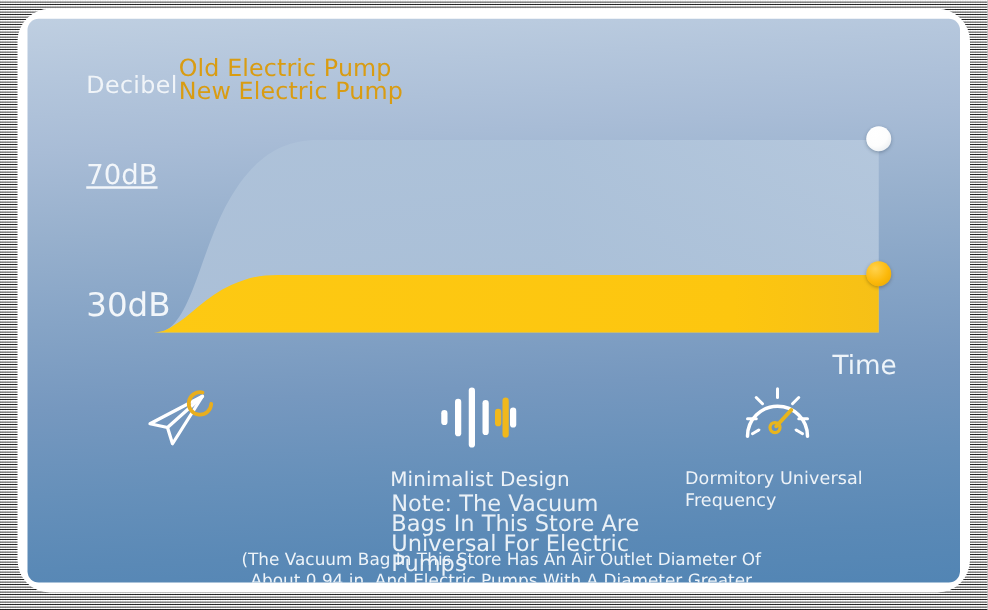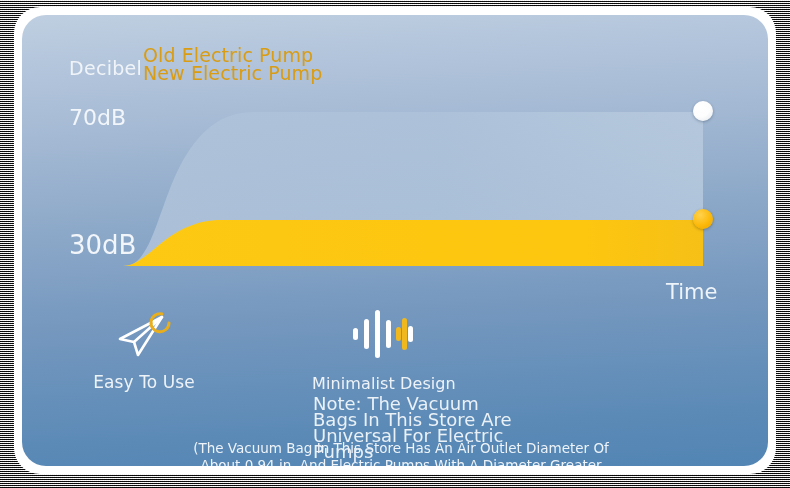--- a/index.html
+++ b/index.html
@@ -40,21 +40,21 @@
     background: #ffffff;
     padding: 8px;
     box-sizing: border-box;
   }
 
   
   .canvas {
     position: relative;
     width: 100%;
     height: 100%;
-    border-radius: 24px;
+    border-radius: 9px;
     overflow: hidden;
     background:
       linear-gradient(177deg,
         #bfcfe1 0%,
         #b4c6dc 10%,
         #a8bcd6 22%,
         #97b0cd 36%,
         #86a4c6 50%,
         #7698bf 64%,
         #6690ba 78%,
@@ -78,24 +78,25 @@
     top: 31px;
     width: 192px;
     font-size: 19px;
     line-height: 18px;
     color: #d99c12;
     letter-spacing: .1px;
   }
   .lbl-70 {
     position: absolute;
     left: 47px;
-    top: 90px;
+    top: 113px;
     font-size: 22px;
     color: #f2f6fa;
     white-space: nowrap;
+    text-decoration: underline;
   }
   .lbl-30 {
     position: absolute;
     left: 47px;
     top: 215px;
     font-size: 26px;
     color: #f2f6fa;
     white-space: nowrap;
   }
   .lbl-time {
@@ -251,21 +252,20 @@
       <div class="features">
 
         <div class="feature feature-1">
           <div class="feature-icon">
             <svg width="64" height="58" viewBox="0 0 64 58">
               <path d="M8 34 L50 12 L26 50 L22 37 Z" fill="none" stroke="#ffffff" stroke-width="2.6" stroke-linejoin="round" stroke-linecap="round"></path>
               <path d="M22 37 L50 12" fill="none" stroke="#ffffff" stroke-width="2.6" stroke-linecap="round"></path>
               <path d="M50 9 A9 9 0 1 0 57 18" fill="none" stroke="#e8ae1e" stroke-width="3" stroke-linecap="round"></path>
             </svg>
           </div>
-          <div class="feature-label">Easy To Use</div>
         </div>
 
         <div class="feature feature-2">
           <div class="feature-icon">
             <svg width="70" height="56" viewBox="0 0 70 56">
               <g fill="#ffffff">
                 <rect x="4" y="22" width="5" height="12" rx="2.5"></rect>
                 <rect x="15" y="13" width="5" height="30" rx="2.5"></rect>
                 <rect x="26" y="4" width="5" height="48" rx="2.5"></rect>
                 <rect x="37" y="14" width="5" height="28" rx="2.5"></rect>
@@ -273,20 +273,39 @@
               </g>
               <g fill="#f0b81c">
                 <rect x="47" y="21" width="5" height="14" rx="2.5"></rect>
                 <rect x="53" y="12" width="5" height="32" rx="2.5"></rect>
               </g>
             </svg>
           </div>
           <div class="feature-label">Minimalist Design</div>
         </div>
 
+        <div class="feature feature-3">
+          <div class="feature-icon">
+            <svg width="62" height="58" viewBox="0 0 62 58">
+              <path d="M7 44 A24 24 0 1 1 55 44" fill="none" stroke="#ffffff" stroke-width="2.8" stroke-linecap="round"></path>
+              <g stroke="#ffffff" stroke-width="2.4" stroke-linecap="round">
+                <line x1="31" y1="6" x2="31" y2="13"></line>
+                <line x1="14" y1="13" x2="19" y2="18"></line>
+                <line x1="48" y1="13" x2="43" y2="18"></line>
+                <line x1="7" y1="30" x2="14" y2="30"></line>
+                <line x1="55" y1="30" x2="48" y2="30"></line>
+                <line x1="11" y1="42" x2="16" y2="39"></line>
+                <line x1="51" y1="42" x2="46" y2="39"></line>
+              </g>
+              <path d="M30 36 L42 23" stroke="#e8b51d" stroke-width="3.2" stroke-linecap="round" fill="none"></path>
+              <circle cx="29" cy="37" r="4" fill="none" stroke="#e8b51d" stroke-width="2.6"></circle>
+            </svg>
+          </div>
+          <div class="feature-label">Dormitory Universal Frequency</div>
+        </div>
       </div>
 
       <div class="note-a">Note: The Vacuum Bags In This Store Are Universal For Electric Pumps</div>
       <div class="note-b">(The Vacuum Bag In This Store Has An Air Outlet Diameter Of About 0.94 in, And Electric Pumps With A Diameter Greater Than 0.94 in Can Be Used)</div>
 
     </div>
   </div>
 </div>
 
 </body></html>

